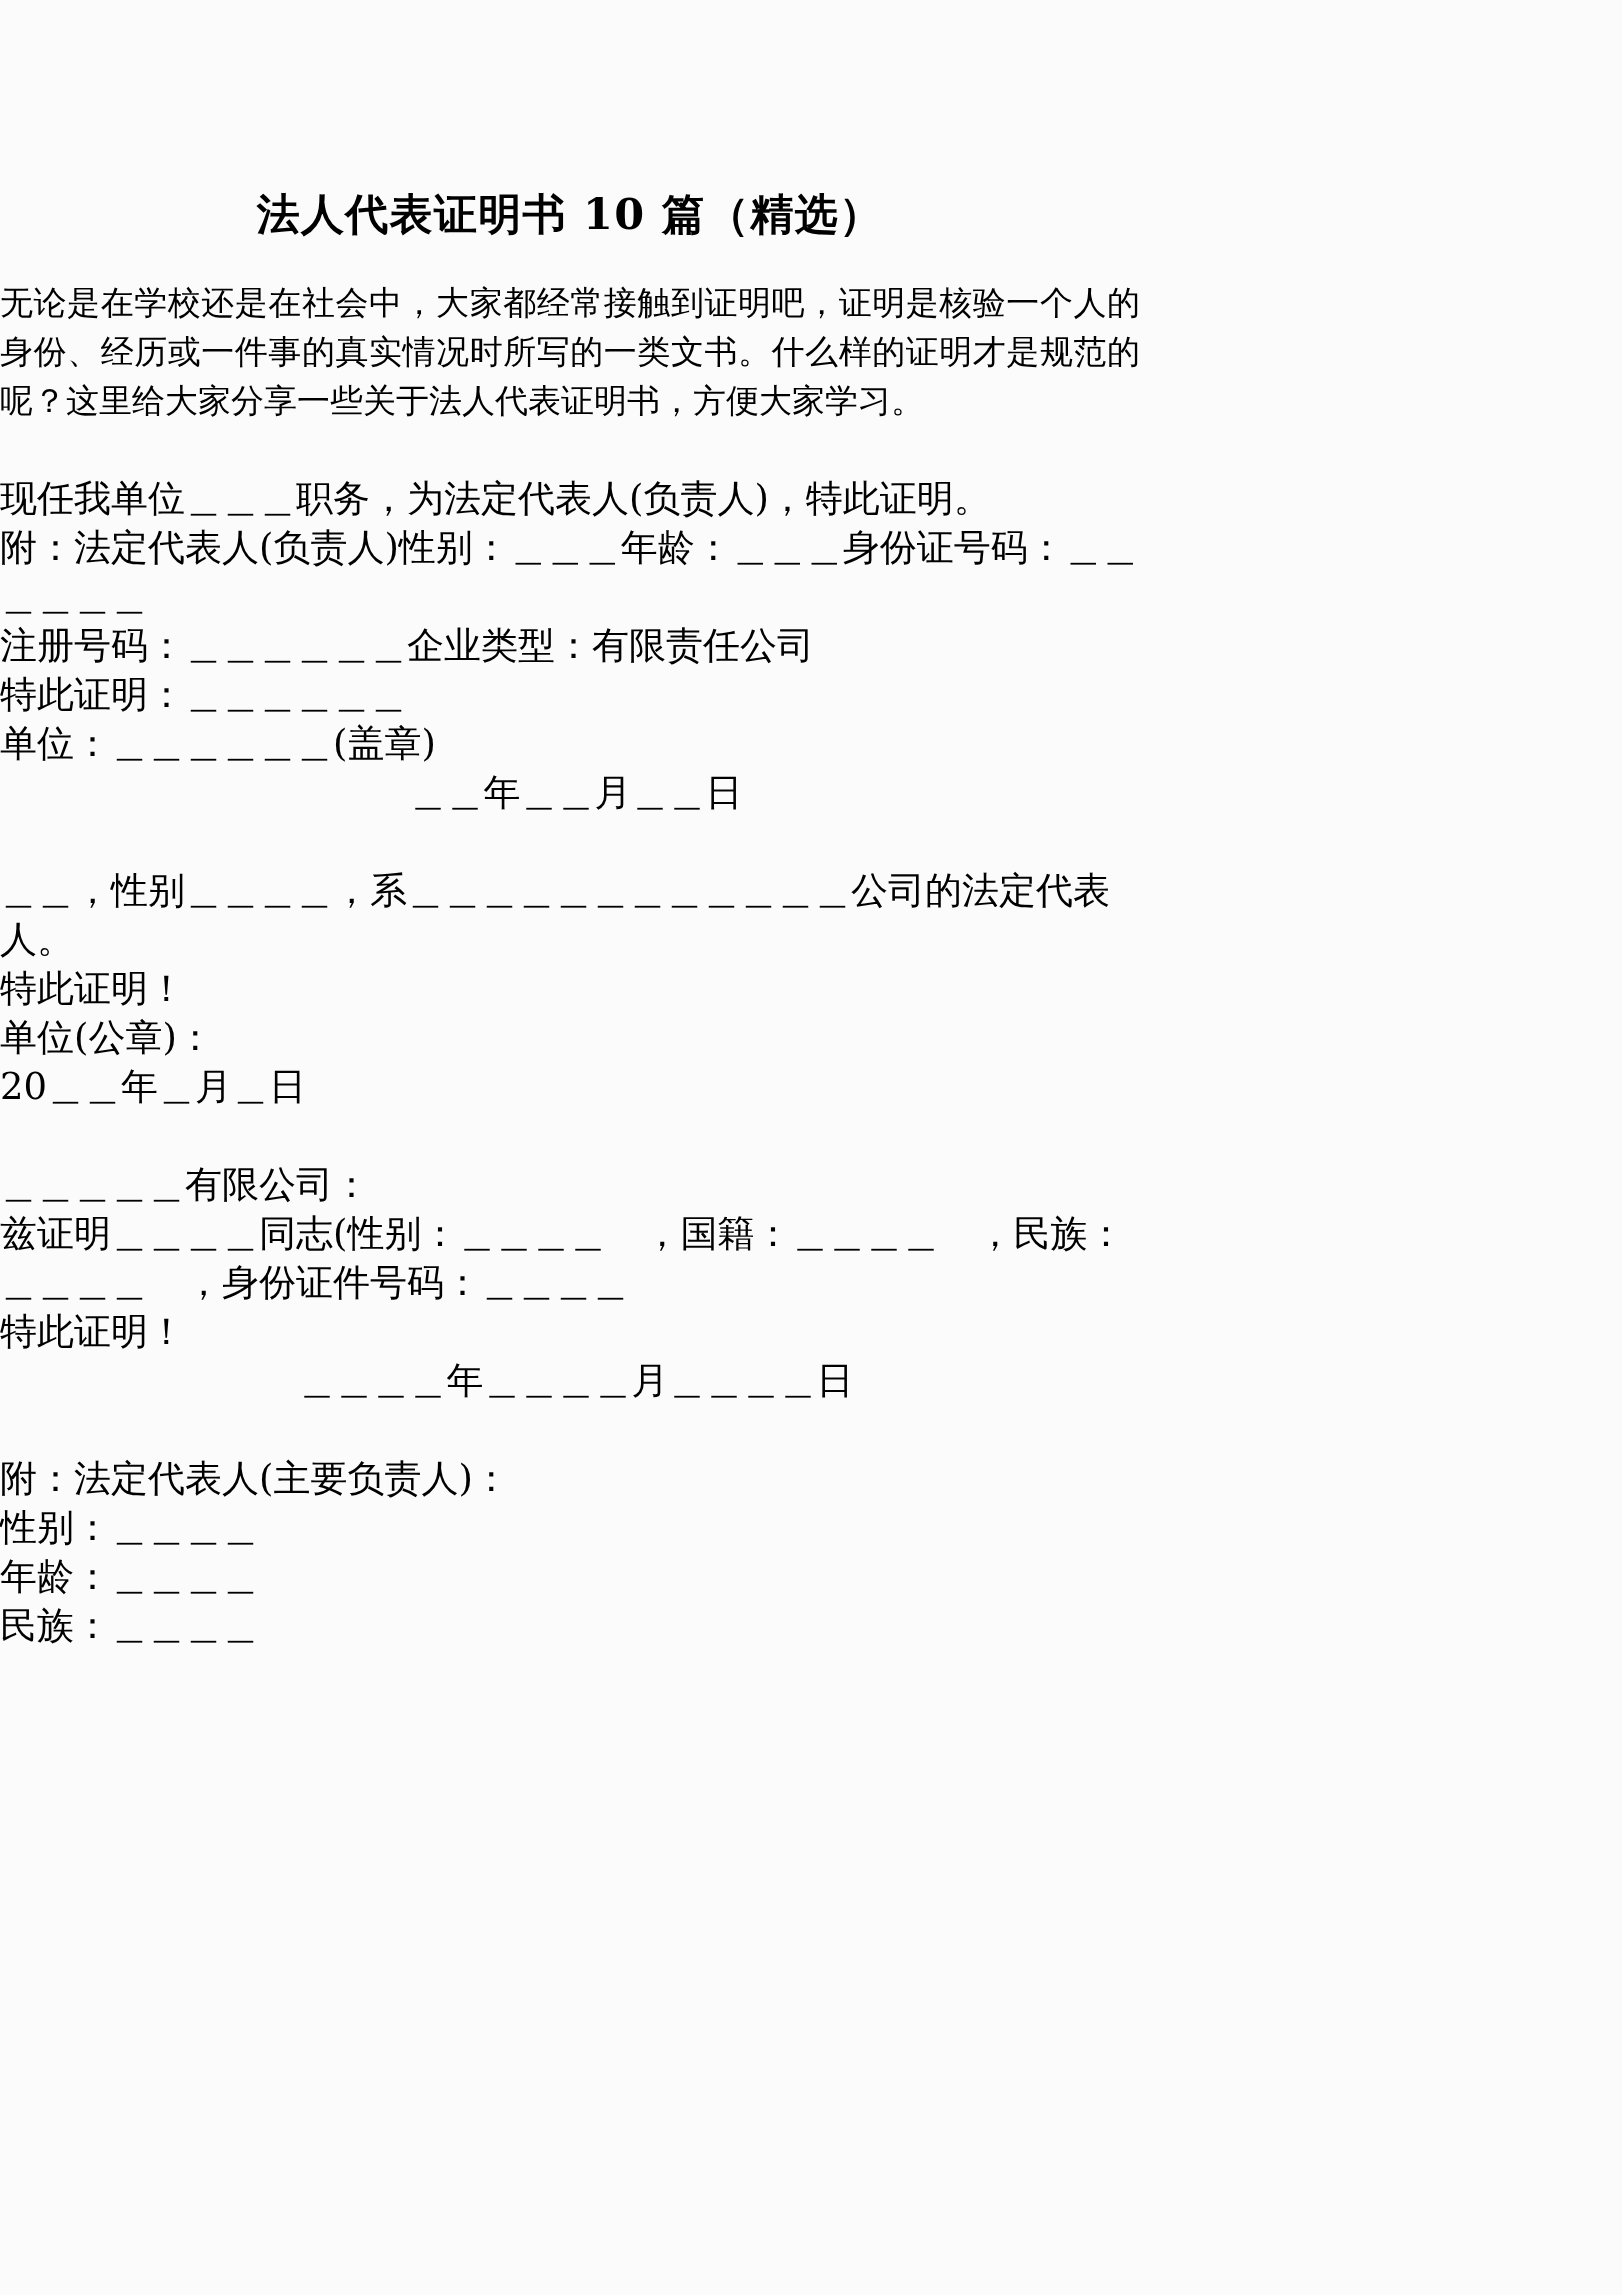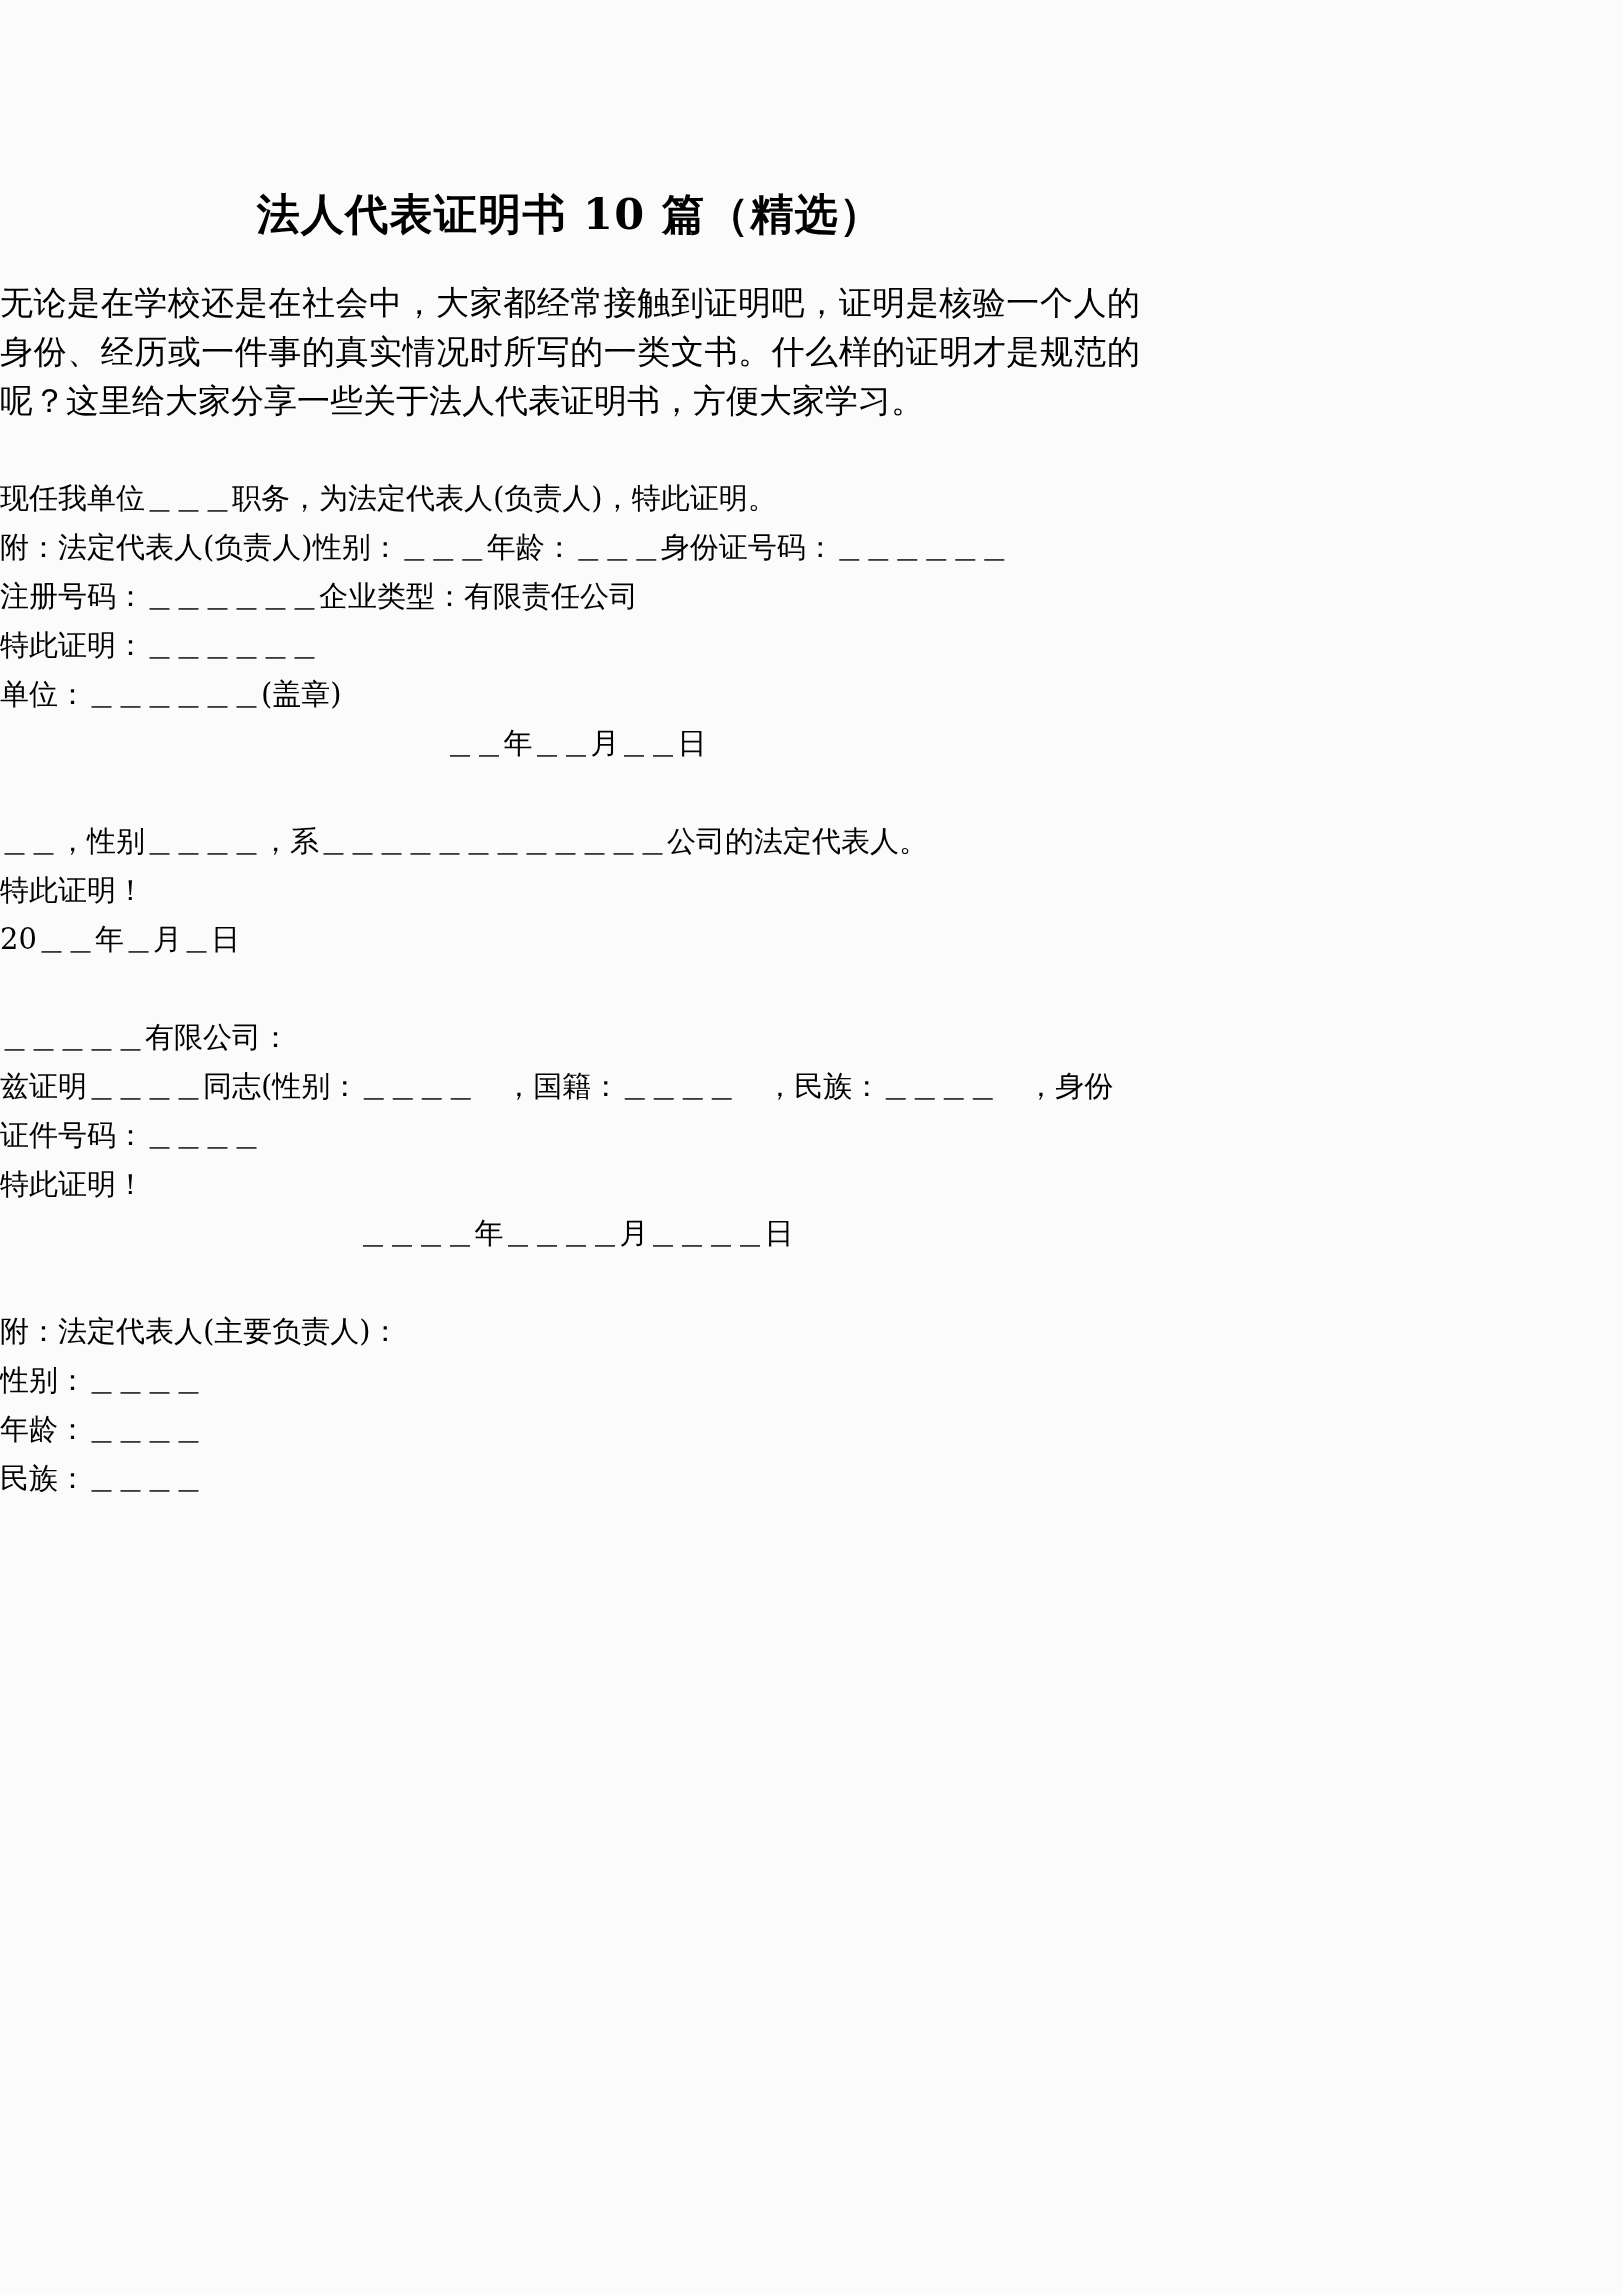--- a/index.html
+++ b/index.html
@@ -49,21 +49,21 @@
   .para {
     font-size: 33px;
     line-height: 49px;
     text-align: justify;
     text-justify: inter-ideograph;
     margin: 0;
     word-break: break-all;
   }
 
   .line {
-    font-size: 29px;
+    font-size: 37px;
     line-height: 49px;
     margin: 0;
     white-space: pre-wrap;
     word-break: break-all;
   }
 
   .spacer {
     height: 49px;
   }
 
@@ -92,20 +92,21 @@
       <p class="line">特此证明：＿＿＿＿＿＿</p>
       <p class="line">单位：＿＿＿＿＿＿(盖章)</p>
       <p class="line indent-line">＿＿年＿＿月＿＿日</p>
     </div>
 
     <div class="spacer"></div>
 
     <div>
       <p class="line">＿＿，性别＿＿＿＿，系＿＿＿＿＿＿＿＿＿＿＿＿公司的法定代表人。</p>
       <p class="line">特此证明！</p>
+      <p class="line">单位(公章)：</p>
       <p class="line">20＿＿年＿月＿日</p>
     </div>
 
     <div class="spacer"></div>
 
     <div>
       <p class="line">＿＿＿＿＿有限公司：</p>
       <p class="line">兹证明＿＿＿＿同志(性别：＿＿＿＿　，国籍：＿＿＿＿　，民族：＿＿＿＿　，身份证件号码：＿＿＿＿</p>
       <p class="line">特此证明！</p>
       <p class="line indent-line">＿＿＿＿年＿＿＿＿月＿＿＿＿日</p>

